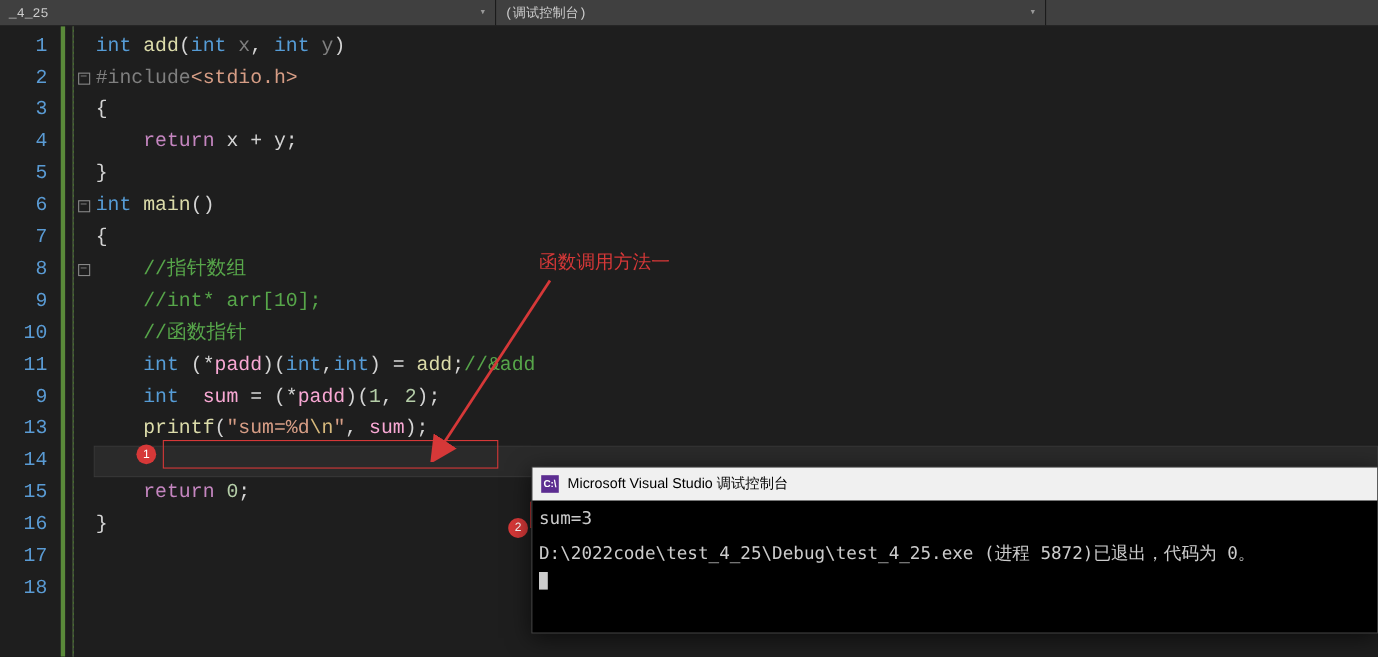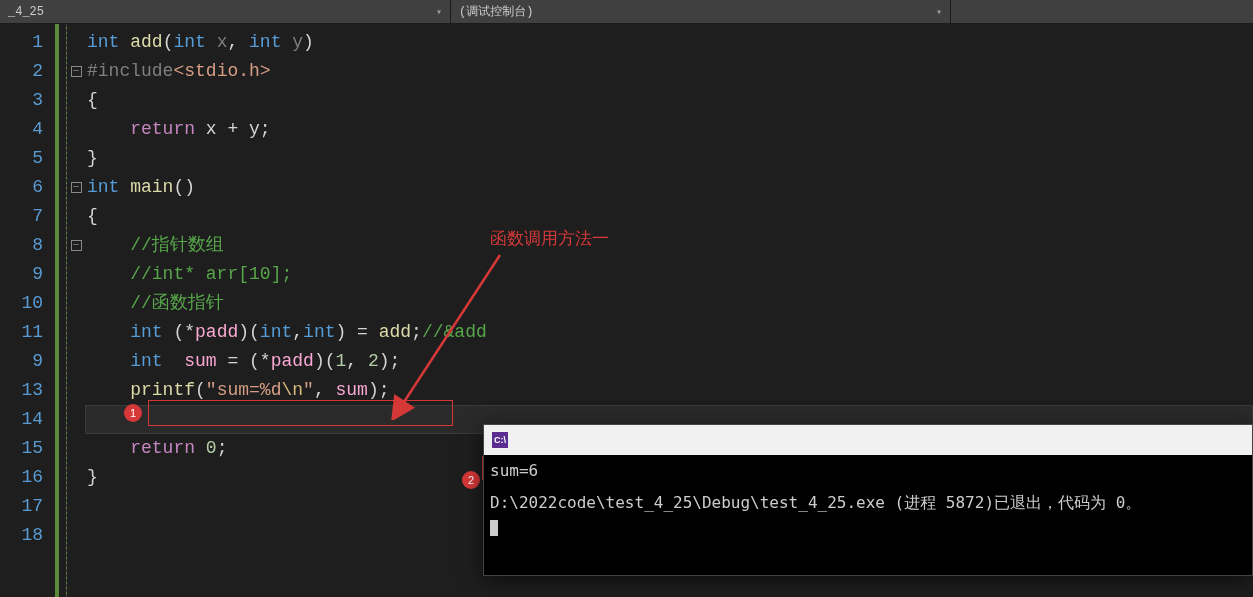--- a/index.html
+++ b/index.html
@@ -262,20 +262,21 @@
 
 <div class="rect-red" style="left:148px; top:400px; width:305px; height:26px;"></div>
 <div class="circle-badge" style="left:124px; top:404px;">1</div>
 
 <div class="rect-red" style="left:482px; top:456px; width:70px; height:24px;"></div>
 <div class="circle-badge" style="left:462px; top:471px;">2</div>
 
 <div class="console-window">
   <div class="console-title">
     <span class="console-icon">C:\</span>
+    <span>Microsoft Visual Studio 调试控制台</span>
   </div>
   <div class="console-body">
-    <div>sum=6</div>
+    <div>sum=3</div>
     <div style="height:8px"></div>
     <div>D:\2022code\test_4_25\Debug\test_4_25.exe (进程 5872)已退出，代码为 0。</div>
     <span class="cursor-block"></span>
   </div>
 </div>
 
 </body></html>

